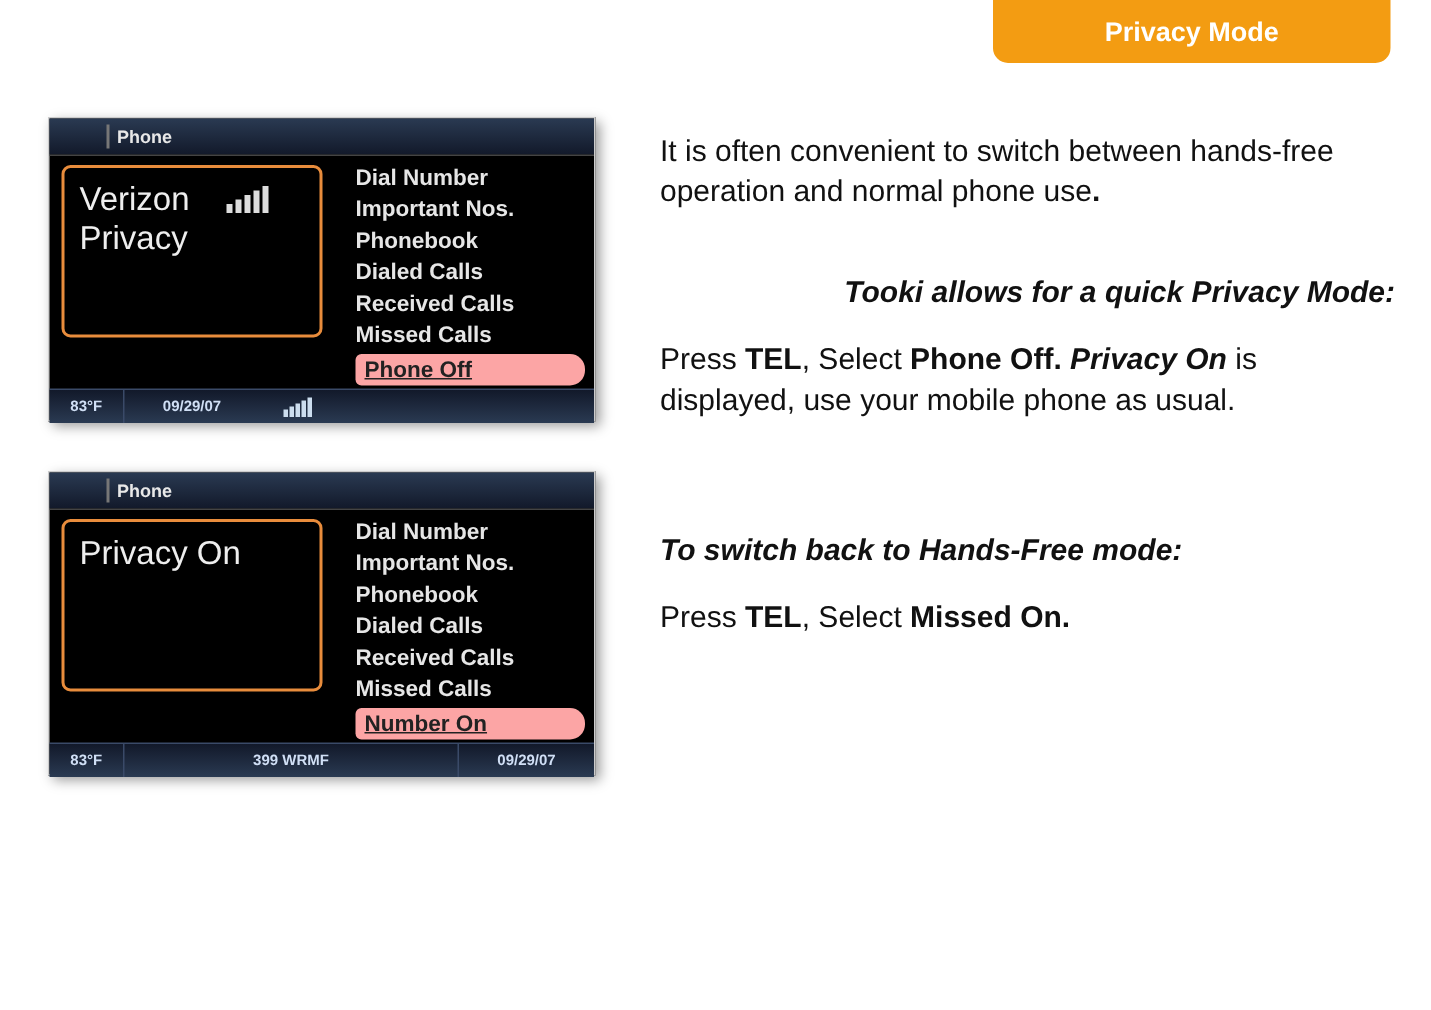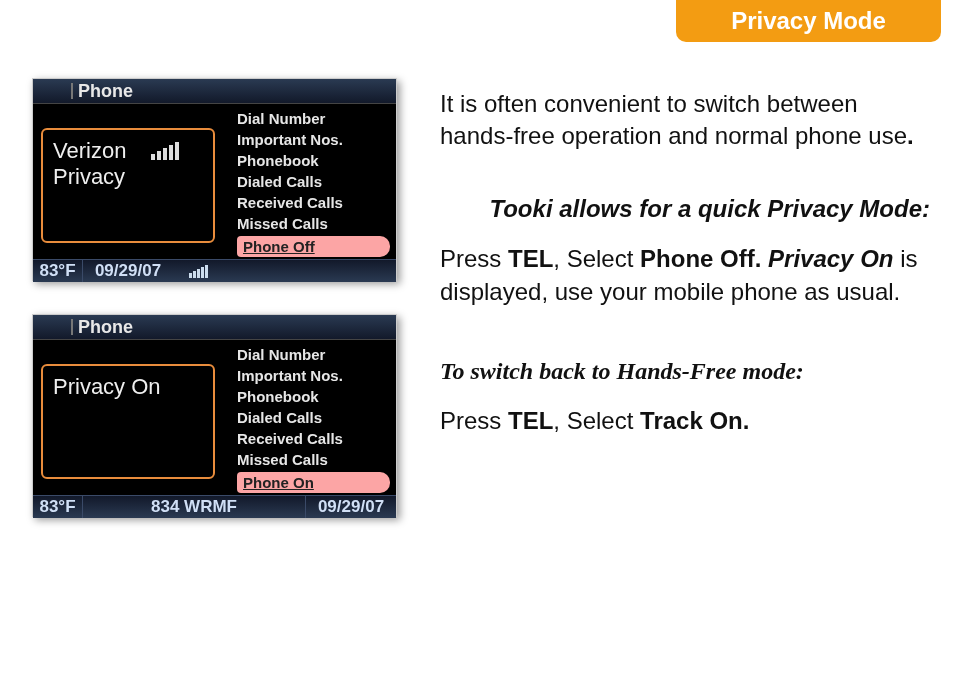--- a/index.html
+++ b/index.html
@@ -6,27 +6,27 @@
   body {
     width: 954px;
     height: 673px;
     background: #fff;
     font-family: Arial, Helvetica, sans-serif;
     position: relative;
   }
   .title-tab {
     position: absolute;
     top: 0;
-    right: 13px;
+    right: 27px;
     width: 265px;
     height: 42px;
     background: #f39c12;
     color: #fff;
     font-weight: bold;
-    font-size: 24px;
+    font-size: 18px;
     display: flex;
     align-items: center;
     justify-content: center;
     border-bottom-left-radius: 10px;
     border-bottom-right-radius: 10px;
   }
   .screenshot {
     position: absolute;
     width: 365px;
     height: 203px;
@@ -38,39 +38,39 @@
   }
   .shot1 { top: 78px; left: 32px; }
   .shot2 { top: 314px; left: 32px; }
 
   .shot-top {
     height: 25px;
     background: linear-gradient(#2a3a52, #12192a);
     display: flex;
     align-items: center;
     padding-left: 45px;
-    font-size: 18px;
+    font-size: 12px;
     font-weight: bold;
     color: #e8e8e8;
     border-bottom: 1px solid #444;
     position: relative;
   }
   .shot-top::before {
     content: "";
     position: absolute;
     left: 38px; top: 4px; bottom: 4px;
     width: 2px; background:#777;
   }
   .shot-body {
     display: flex;
     height: 155px;
   }
   .shot-left {
     width: 190px;
-    padding: 24px 8px;
+    padding: 6px 8px;
   }
   .display-box {
     border: 2px solid #e88c3c;
     border-radius: 6px;
     background: #000;
     min-height: 115px;
     padding: 8px 10px;
     color: #eee;
     font-size: 22px;
     line-height: 1.2;
@@ -117,21 +117,21 @@
     padding-left: 6px;
     margin-top:2px;
     text-decoration:underline;
   }
   .shot-bottom {
     height: 23px;
     background: linear-gradient(#12192a, #2a3a52);
     display: flex;
     align-items: center;
     color: #d0dff5;
-    font-size: 17px;
+    font-size: 10px;
     font-weight: bold;
     border-top: 1px solid #3a4a68;
   }
   .shot-bottom .cell { padding: 0 8px; flex:0 0 auto; border-right:1px solid #3a4a68; height:100%; display:flex; align-items:center;}
   .shot-bottom .temp { width: 50px; justify-content:center; }
   .shot-bottom .mid { flex:1; justify-content:center; }
   .shot-bottom .date { width: 90px; justify-content:center; border-right:none;}
   .shot-bottom .signal-cell { width: 50px; justify-content:center; border-right:none;}
   .sigbars2 { display:inline-flex; gap:1px; align-items:flex-end;}
   .sigbars2 span{width:3px; background:#cde;}
@@ -140,26 +140,26 @@
   .sigbars2 span:nth-child(3){height:9px;}
   .sigbars2 span:nth-child(4){height:11px;}
   .sigbars2 span:nth-child(5){height:13px;}
 
   .right-text {
     position: absolute;
     left: 440px;
     top: 88px;
     width: 490px;
     color: #111;
-    font-size: 24px;
+    font-size: 20px;
     line-height: 1.35;
   }
   .right-text p { margin-bottom: 18px; }
   .subhead { font-weight: bold; font-style: italic; margin-top: 40px; margin-bottom: 6px; text-align: right;}
-  .subhead2 { font-weight: bold; font-style: italic; margin-top: 47px; margin-bottom: 6px; font-family: Liberation Serif, serif;}
+  .subhead2 { font-weight: bold; font-style: italic; margin-top: 73px; margin-bottom: 6px;}
   .b { font-weight: bold; }
   .bi { font-weight: bold; font-style: italic; }
 </style>
 </head>
 <body>
 
 <div class="title-tab">
   <span>Privacy Mode</span>
 </div>
 
@@ -216,35 +216,35 @@
         <span>Privacy On</span>
       </div>
     </div>
     <div class="shot-right">
       <div class="menu-item">Dial Number</div>
       <div class="menu-item">Important Nos.</div>
       <div class="menu-item">Phonebook</div>
       <div class="menu-item">Dialed Calls</div>
       <div class="menu-item">Received Calls</div>
       <div class="menu-item">Missed Calls</div>
-      <div class="menu-item selected">Phone On</div>
+      <div class="menu-item selected">Number On</div>
     </div>
   </div>
   <div class="shot-bottom">
     <div class="cell temp">83°F</div>
-    <div class="cell mid">834 WRMF</div>
+    <div class="cell mid">399 WRMF</div>
     <div class="cell date" style="border-right:none;">09/29/07</div>
   </div>
 </div>
 
 <div class="right-text">
   <p>
     <span>It is often convenient to switch between hands-free operation and normal phone use</span><span class="b">.</span>
   </p>
   <p class="subhead">Tooki allows for a quick Privacy Mode:</p>
   <p>
     <span>Press </span><span class="b">TEL</span><span>, Select  </span><span class="b">Phone Off. </span><span class="bi">Privacy On</span><span> is displayed, use your mobile phone as usual.</span>
   </p>
   <p class="subhead2">To switch back to Hands-Free mode:</p>
   <p>
-    <span>Press </span><span class="b">TEL</span><span>, Select  </span><span class="b">Track On.</span>
+    <span>Press </span><span class="b">TEL</span><span>, Select  </span><span class="b">Missed On.</span>
   </p>
 </div>
 
 </body></html>

